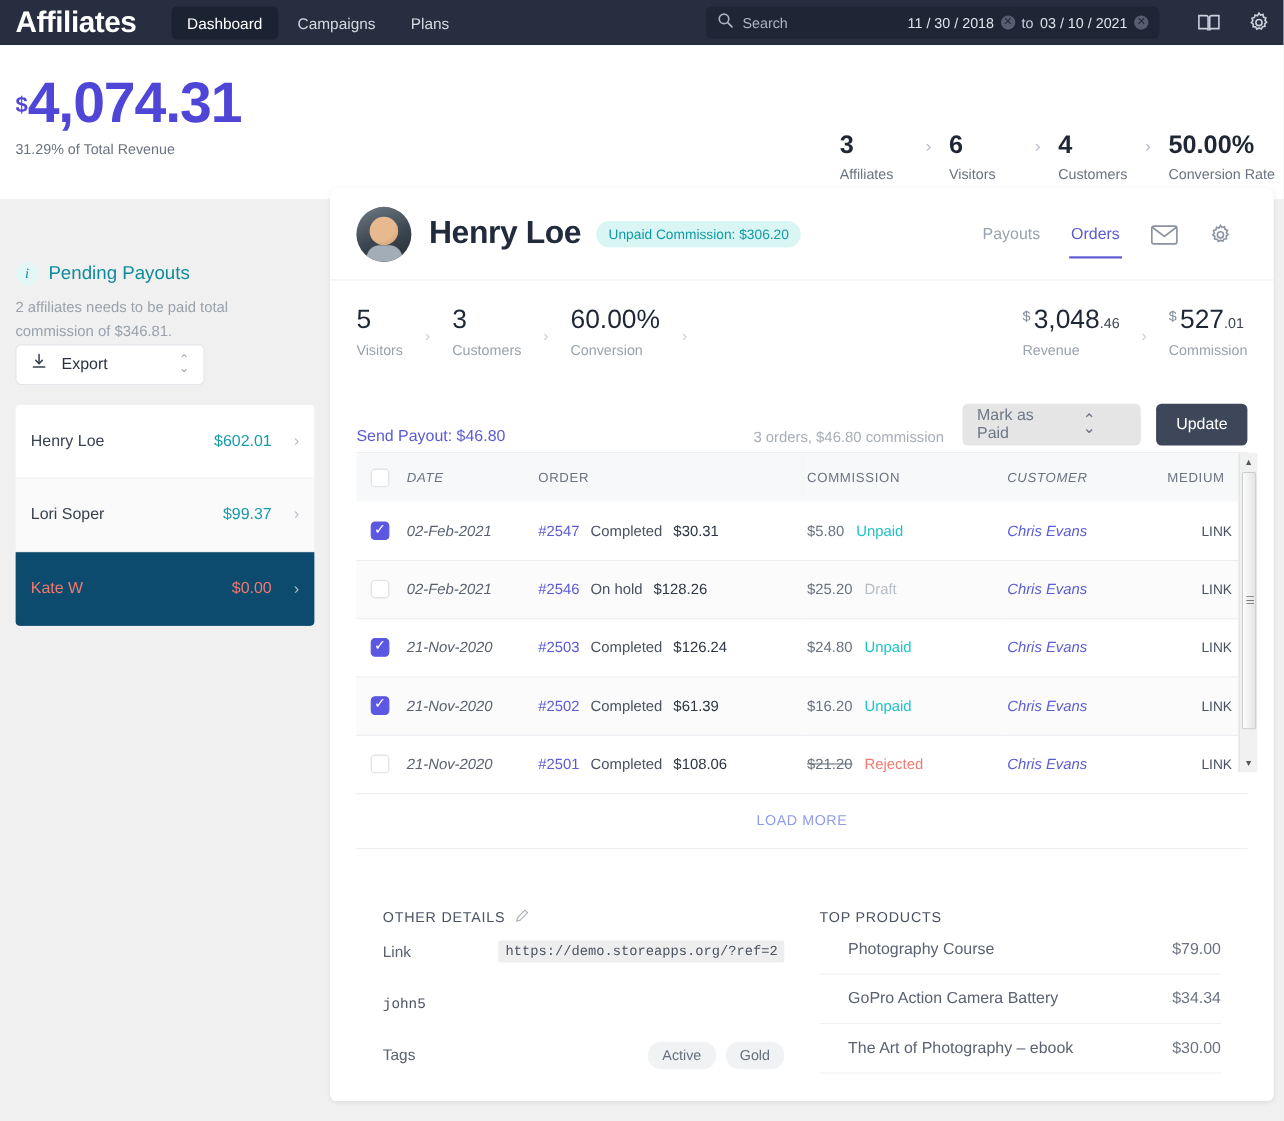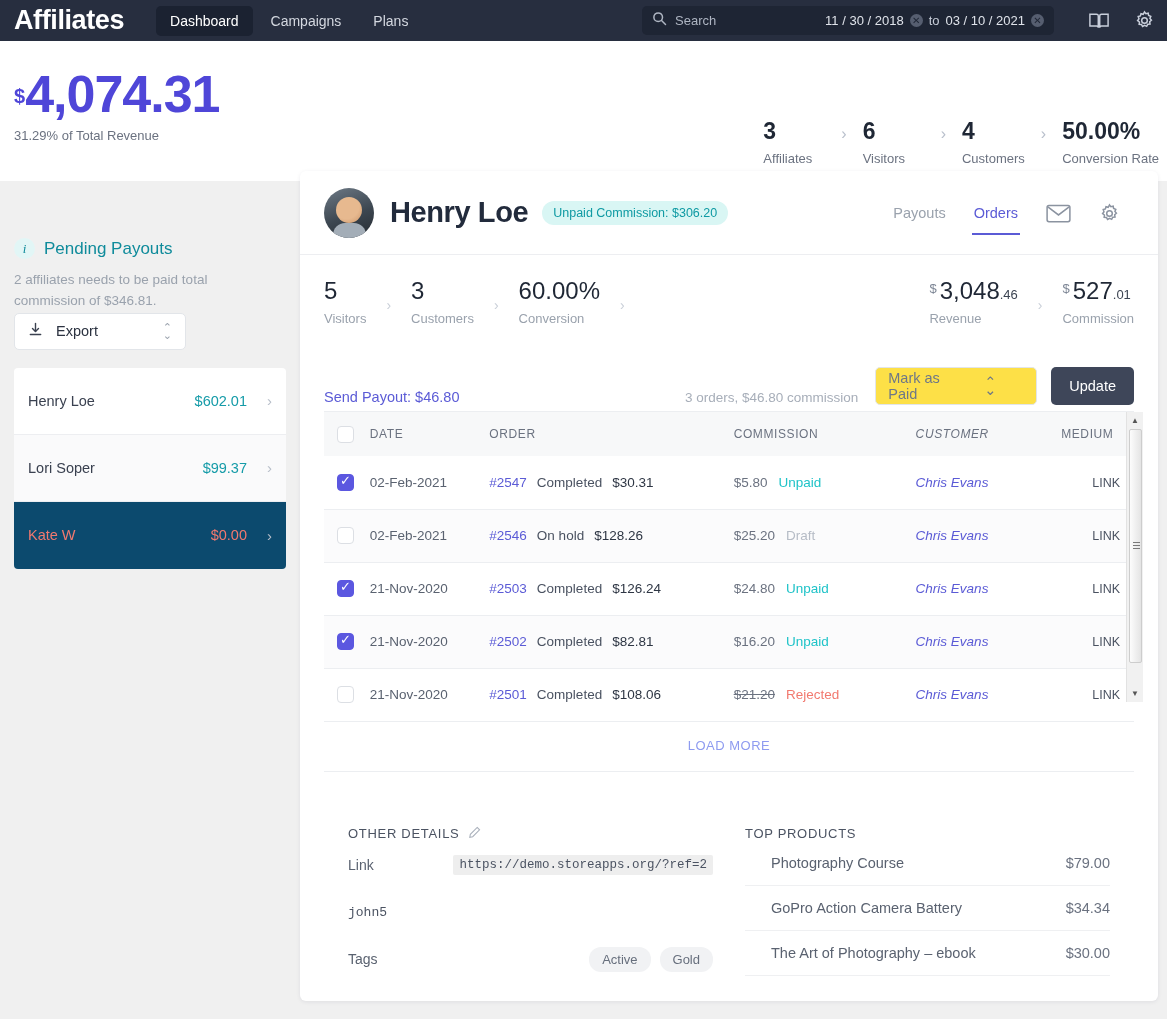--- a/index.html
+++ b/index.html
@@ -142,39 +142,39 @@
   .cur-sm { font-size: 13px; color: #7d8695; margin-right: 3px; vertical-align: 6px; }
   .dec-sm { font-size: 13px; color: #3c4452; }
 
   
   .payoutbar { display: flex; align-items: flex-end; padding: 0 24px 0 24px; height: 56px; }
   .sendpayout { font-size: 14.5px; color: #5b5bd6; cursor: pointer; }
   .pb-spacer { flex: 1; }
   .pb-note { font-size: 13.5px; color: #a7aeb9; margin-right: 17px; }
   .pb-select {
     width: 162px; height: 38px; border: 1px solid #e2e5e9; border-radius: 5px;
-    display: flex; align-items: center; padding: 0 12px; background: #fde047; cursor: pointer;
+    display: flex; align-items: center; padding: 0 12px; background: #e5e5e5; cursor: pointer;
   }
   .pb-select span { flex: 1; font-size: 14.5px; color: #6e7787; }
   .update-btn {
     margin-left: 14px; background: #3e4659; color: #fff; font-size: 14.5px;
     padding: 0 18px; height: 38px; line-height: 38px; border-radius: 5px; cursor: pointer;
   }
 
   
   .tbl-wrap { margin: 6px 24px 0 24px; position: relative; border-top: 1px solid #eceef1; }
   table { width: 100%; border-collapse: collapse; }
   thead th {
     background: #f7f8f9; font-size: 12px; color: #6b7280; font-weight: normal;
     letter-spacing: .6px; text-align: left; padding: 13px 0; height: 44px;
   }
   tbody td { padding: 0; height: 53px; font-size: 13.5px; color: #5a6270; border-bottom: 1px solid #eceef1; }
   tbody tr:nth-child(even) { background: #fbfbfc; }
   .c-chk { width: 44px; padding-left: 13px !important; }
-  .c-date { width: 115px; }
+  .c-date { width: 115px; font-style: italic; }
   .c-order { width: 235px; }
   .c-comm { width: 175px; }
   .c-cust { width: 140px; font-style: italic; }
   .c-med { width: 70px; text-align: right; padding-right: 14px !important; }
   th.c-med { text-align: left; }
   .chk {
     width: 17px; height: 17px; border-radius: 4px; border: 1px solid #dcdfe4; background: #fff;
     display: inline-block; cursor: pointer; vertical-align: middle;
   }
   .chk.on { background: #5b57e0; border-color: #5b57e0; position: relative; }
@@ -466,21 +466,21 @@
             <td class="c-comm">
               <span class="commamt">$24.80</span><span class="st-unpaid">Unpaid</span>
             </td>
             <td class="c-cust"><span class="cust">Chris Evans</span></td>
             <td class="c-med"><span class="medium">LINK</span></td>
           </tr>
           <tr>
             <td class="c-chk"><span class="chk on"></span></td>
             <td class="c-date">21-Nov-2020</td>
             <td class="c-order">
-              <span class="ordnum">#2502</span><span class="ordstat">Completed</span><span class="ordtot">$82.81</span>
+              <span class="ordnum">#2502</span><span class="ordstat">Completed</span><span class="ordtot">$61.39</span>
             </td>
             <td class="c-comm">
               <span class="commamt">$16.20</span><span class="st-unpaid">Unpaid</span>
             </td>
             <td class="c-cust"><span class="cust">Chris Evans</span></td>
             <td class="c-med"><span class="medium">LINK</span></td>
           </tr>
           <tr>
             <td class="c-chk"><span class="chk"></span></td>
             <td class="c-date">21-Nov-2020</td>

